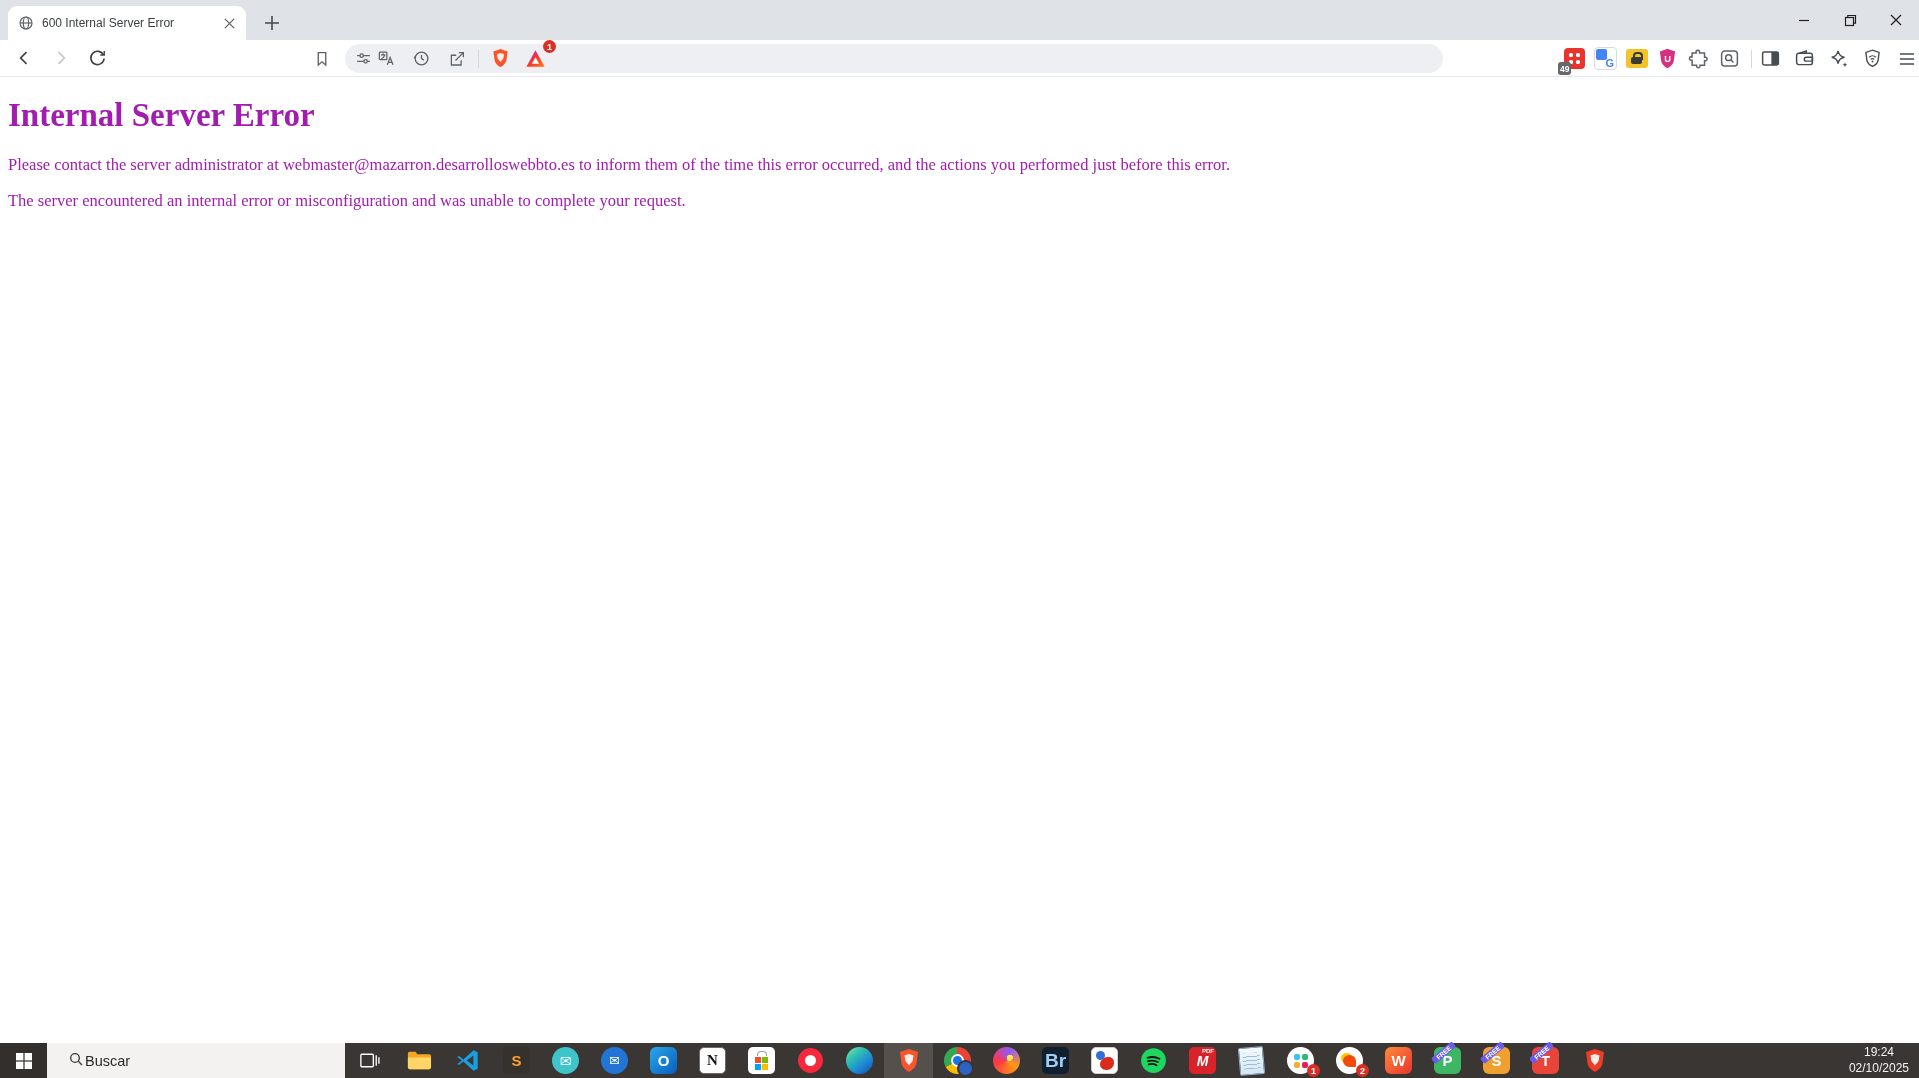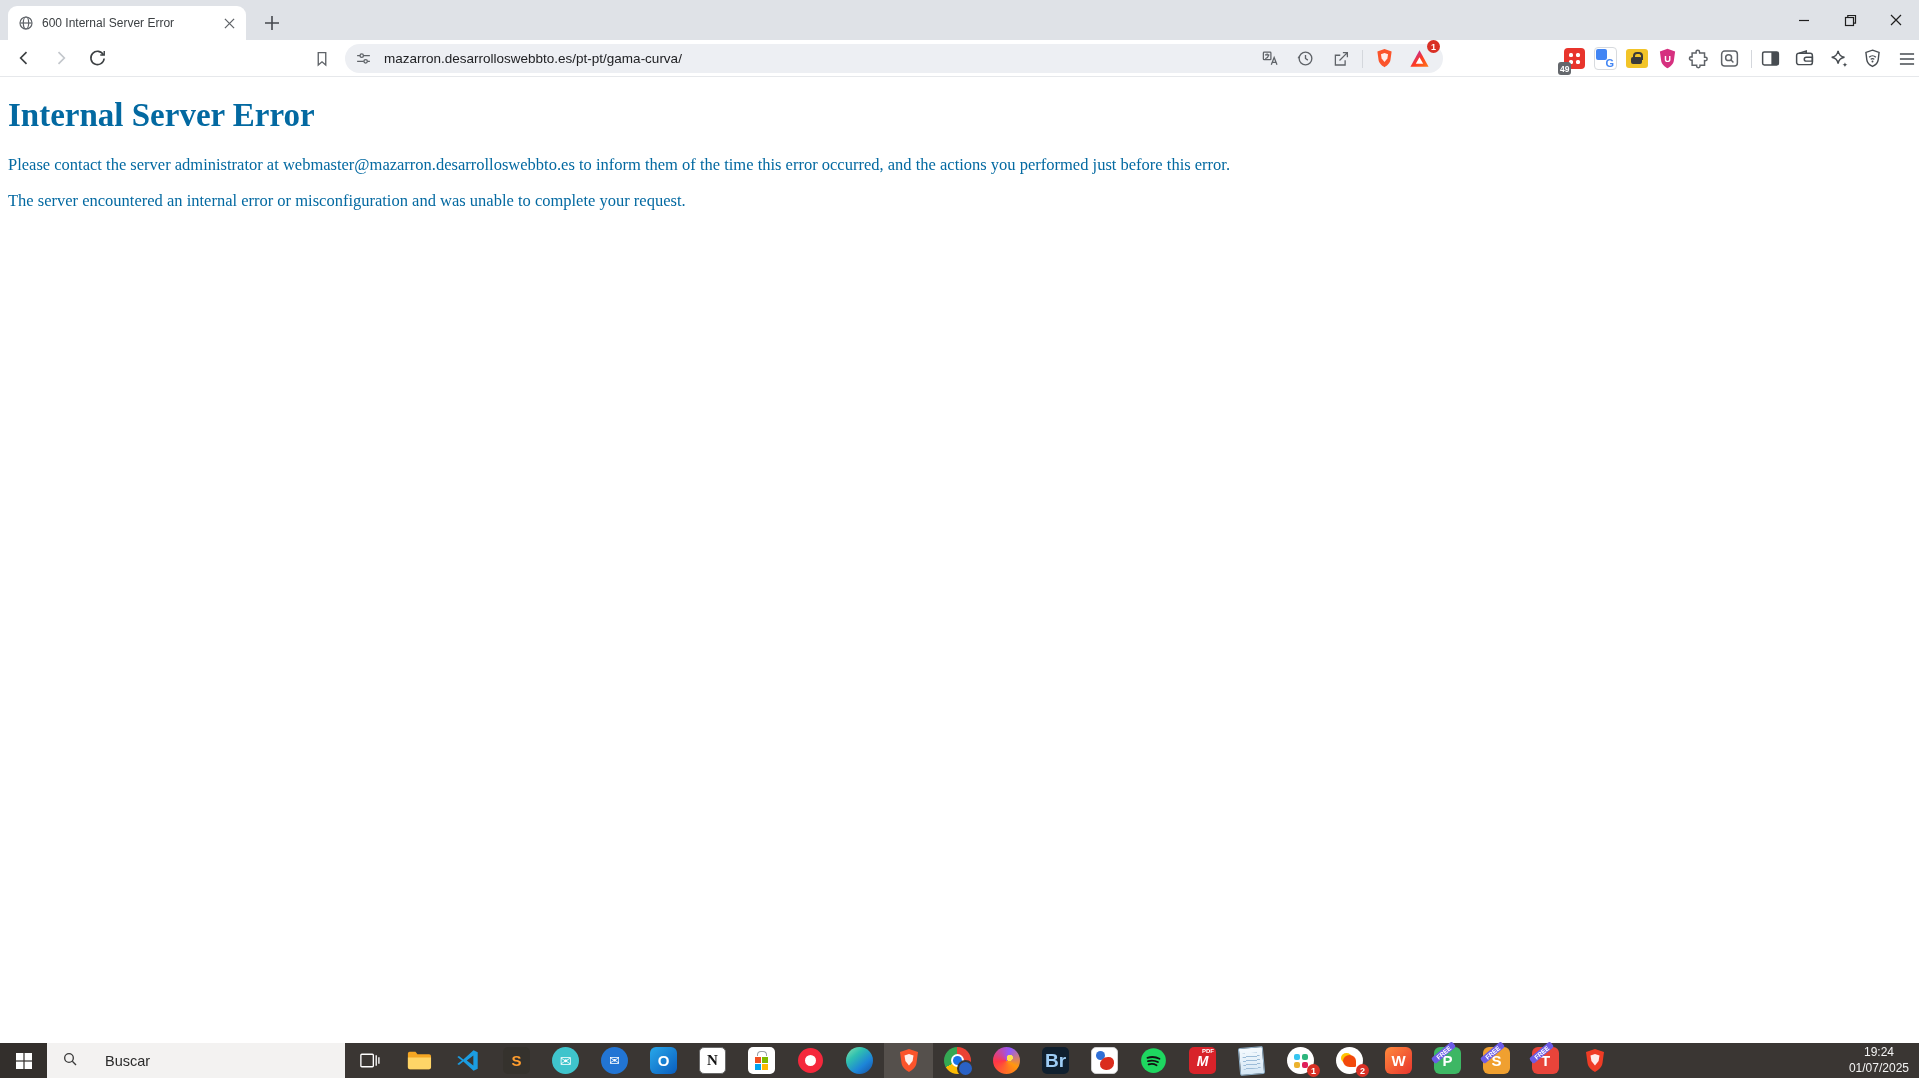--- a/index.html
+++ b/index.html
@@ -51,31 +51,31 @@
   .gtr::before{content:"";position:absolute;left:1px;top:1px;width:11px;height:11px;
        background:#4285f4;border-radius:2px;}
   .gtr .g{position:absolute;right:2px;bottom:0;color:#4285f4;font-size:11px;font-weight:700;}
   .pwf{width:22px;height:19px;background:#f2c428;border-radius:3px;position:relative;}
   .pwf::before{content:"";position:absolute;left:7px;top:3px;width:6px;height:6px;border:2px solid #3a3a3a;
        border-radius:4px 4px 0 0;border-bottom:none;}
   .pwf::after{content:"";position:absolute;left:5px;top:8px;width:11px;height:7px;background:#3a3a3a;
        border-radius:2px;}
 
   
-  .page{position:absolute;top:77px;left:0;right:0;bottom:35px;background:#fff;color:#0369a1;
+  .page{position:absolute;top:77px;left:0;right:0;bottom:35px;background:#fff;color:#a21caf;
         font-family:"Liberation Serif",serif;padding:0 8px;overflow:hidden;}
   .page h1{font-size:33px;font-weight:700;margin:20px 0 21px 0;}
   .page p{font-size:16.5px;margin:16px 0;}
 
   
   .taskbar{position:absolute;left:0;bottom:0;width:100%;height:35px;background:#3a3633;
            display:flex;align-items:stretch;}
   .start{width:47px;display:flex;align-items:center;justify-content:center;background:#332f2c;}
-  .tsearch{width:298px;background:#f3f2f1;display:flex;align-items:center;gap:27px;
-           padding-left:15px;box-sizing:border-box;}
+  .tsearch{width:298px;background:#f3f2f1;display:flex;align-items:center;gap:1px;
+           padding-left:21px;box-sizing:border-box;}
   .tsearch-text{font-size:14.5px;color:#2b2b2b;}
   .ti{width:49px;display:flex;align-items:center;justify-content:center;position:relative;}
   .ti.active{background:#55504c;}
   .ic{width:27px;height:27px;border-radius:5px;display:flex;align-items:center;justify-content:center;
       font-weight:700;font-size:15px;color:#fff;position:relative;}
   .i-subl{background:#35322d;color:#ff9d2e;}
   .i-mail{background:#3fc4cc;border-radius:50%;font-size:14px;font-family:"DejaVu Sans",sans-serif;}
   .i-tb{background:#2275d4;border-radius:50%;font-size:13px;font-family:"DejaVu Sans",sans-serif;}
   .i-out{background:linear-gradient(135deg,#28a8ea,#0a5dbe);border-radius:6px;}
   .i-notion{background:#fff;color:#141414;border:1px solid #6a6a6a;box-sizing:border-box;
@@ -198,21 +198,20 @@
     </span>
 
     <div class="urlbar">
       <span class="tbtn" style="width:20px;height:20px">
         <svg width="17" height="17" viewBox="0 0 24 24" fill="none" stroke="#5f6368" stroke-width="1.8">
           <path d="M3 8h18M3 16h18"></path>
             <circle cx="9.5" cy="8" r="2.4" fill="#edeff3"></circle>
             <circle cx="15" cy="16" r="2.4" fill="#edeff3"></circle>
         </svg>
       </span>
-      <span class="url-text">mazarron.desarrolloswebbto.es/pt-pt/gama-curva/</span>
       <span class="pillicons">
         <span class="tbtn">
           <svg width="19" height="19" viewBox="0 0 24 24" fill="none" stroke="#5f6368" stroke-width="1.6">
             <rect x="3" y="4" width="9.5" height="9.5" rx="1"></rect>
               <path d="M5 7.5h5.5M7.7 5.8v1.7M10 7.5c-.6 2.2-2.4 4-4.6 4.8"></path>
             <path d="M13 20l3.6-9.2L20.2 20M14.3 16.8h4.7"></path>
           </svg>
         </span>
         <span class="tbtn">
           <svg width="19" height="19" viewBox="0 0 24 24" fill="none" stroke="#5f6368" stroke-width="1.7">
@@ -473,17 +472,17 @@
     </div>
     <div class="ti">
       <svg width="24" height="26" viewBox="0 0 24 26">
           <path d="M12 1l9 3-1.5 11c-.5 4-4.5 7.5-7.5 9-3-1.5-7-5-7.5-9L3 4z" fill="#ef3c25"></path>
           <path d="M12 6l4.5 1.6-.9 5.4L12 17.5 8.4 13l-.9-5.4z" fill="#fff" opacity=".9"></path>
         </svg>
     </div>
 
     <div class="clock">
       <span>19:24</span>
-      <span>01/07/2025</span>
+      <span>02/10/2025</span>
     </div>
   </div>
 
 </div>
 
 </body></html>

